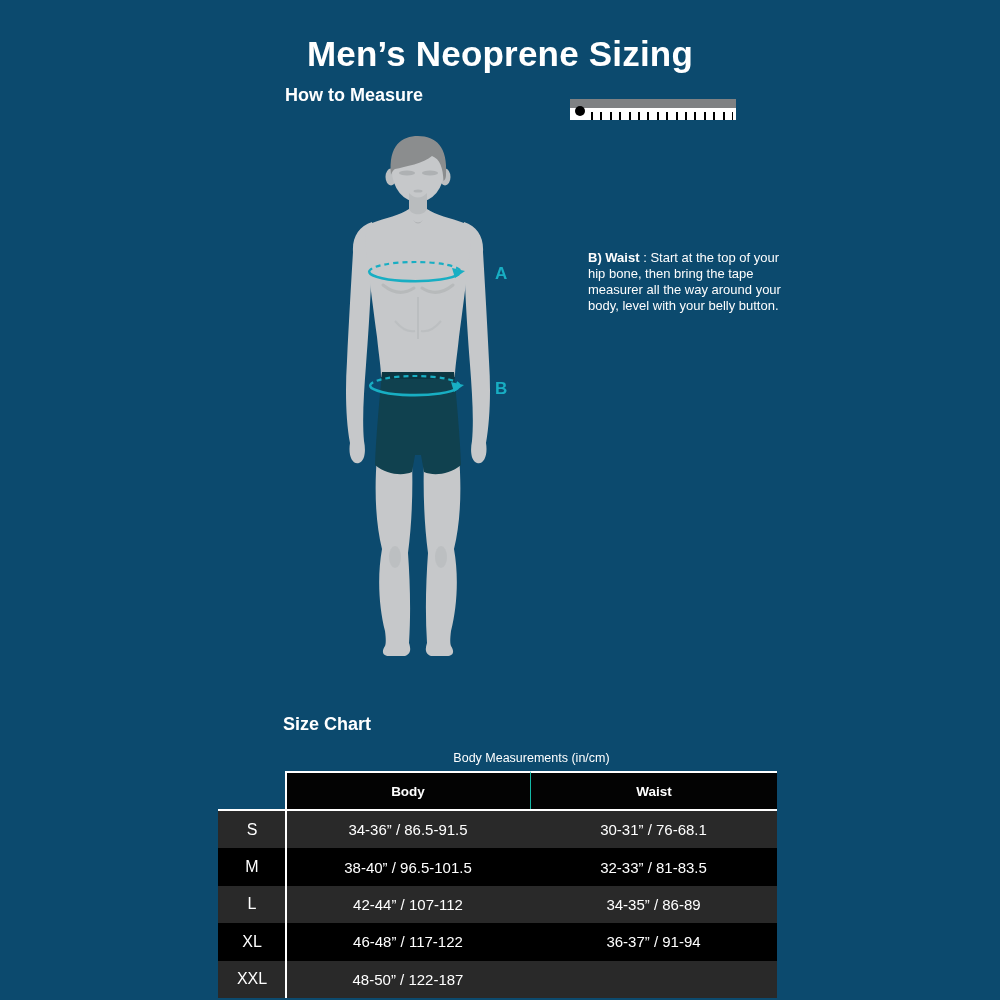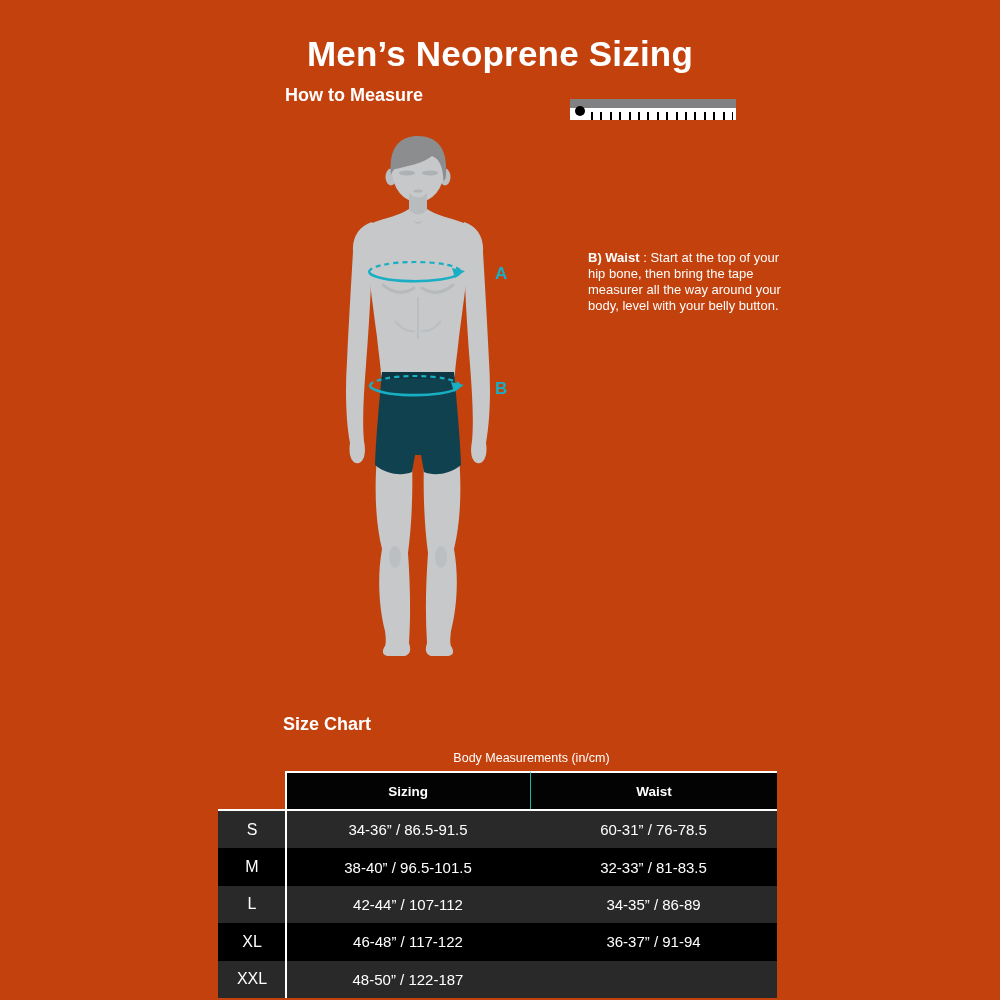--- a/index.html
+++ b/index.html
@@ -1,17 +1,17 @@
 <!DOCTYPE html>
 <html><head>
 <meta charset="utf-8">
 <style>
   html,body{margin:0;padding:0;background:#000;}
   .page{
-    position:relative;width:1000px;height:1000px;background:#c2410c;overflow:hidden;
+    position:relative;width:1000px;height:1000px;background:#0c4a6e;overflow:hidden;
     font-family:"Liberation Sans",sans-serif;color:#fff;
   }
   .abs{position:absolute;}
   .title{
     top:34px;left:0;width:1000px;text-align:center;
     font-size:35px;font-weight:800;letter-spacing:.2px;color:#fff;
   }
   .section-heading{font-size:18px;font-weight:800;color:#fff;}
   .howto-heading{left:285px;top:85px;}
   .sizechart-heading{left:283px;top:714px;}
@@ -137,29 +137,29 @@
     <text x="170" y="269" font-size="17" font-weight="700" fill="#18aec3" font-family="Liberation Sans, sans-serif">B</text>
   </svg>
 
   <div class="abs section-heading sizechart-heading">Size Chart</div>
 
   <div class="abs table-title">Body Measurements (in/cm)</div>
 
   <div class="abs table">
     <div class="thead">
       <div></div>
-      <div class="th">Sizing</div>
+      <div class="th">Body</div>
       <div class="th th-waist">Waist</div>
     </div>
     <div class="head-divider"></div>
     <div class="tbody">
       <div class="row">
         <div class="cell size-cell">S</div>
         <div class="cell">34-36” / 86.5-91.5</div>
-        <div class="cell">60-31” / 76-78.5</div>
+        <div class="cell">30-31” / 76-68.1</div>
       </div>
       <div class="row">
         <div class="cell size-cell">M</div>
         <div class="cell">38-40” / 96.5-101.5</div>
         <div class="cell">32-33” / 81-83.5</div>
       </div>
       <div class="row">
         <div class="cell size-cell">L</div>
         <div class="cell">42-44” / 107-112</div>
         <div class="cell">34-35” / 86-89</div>

